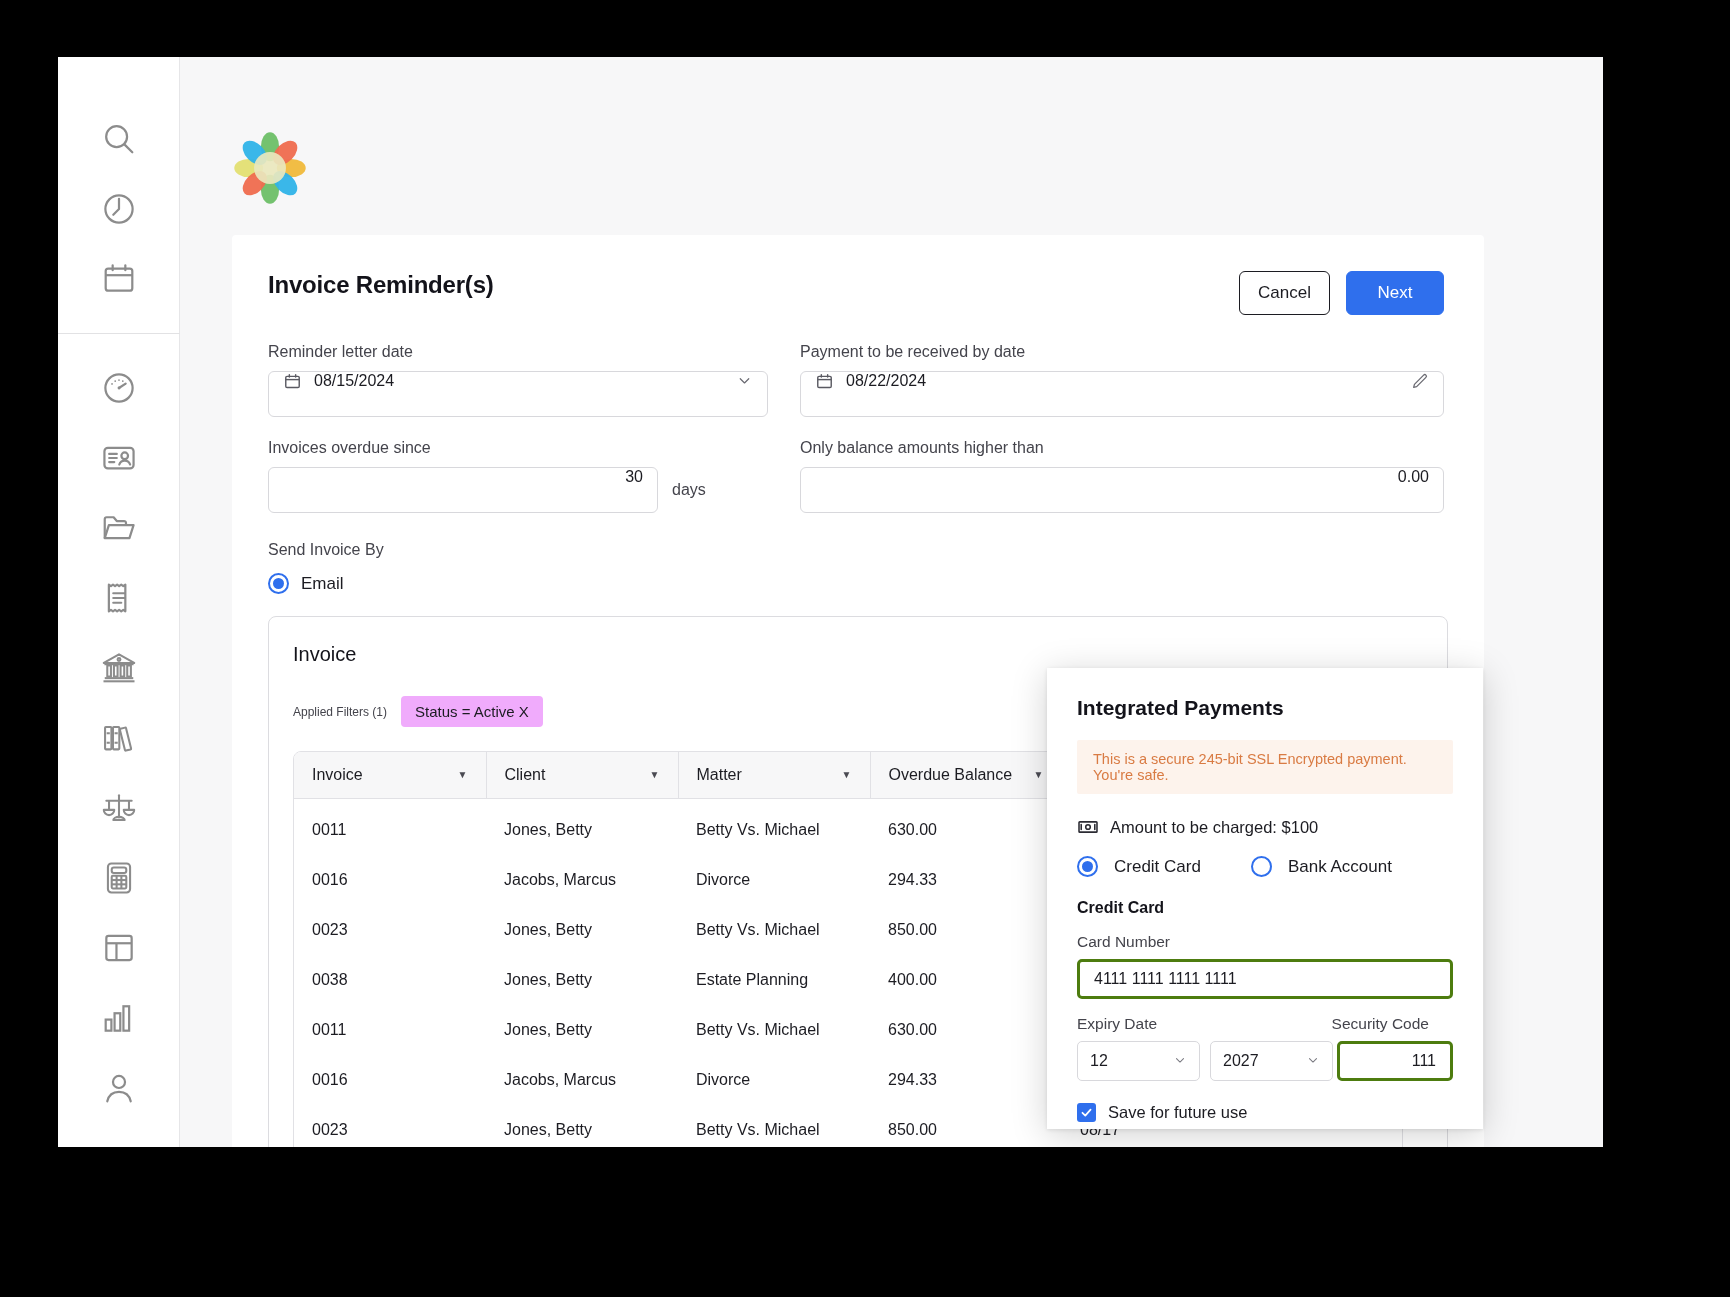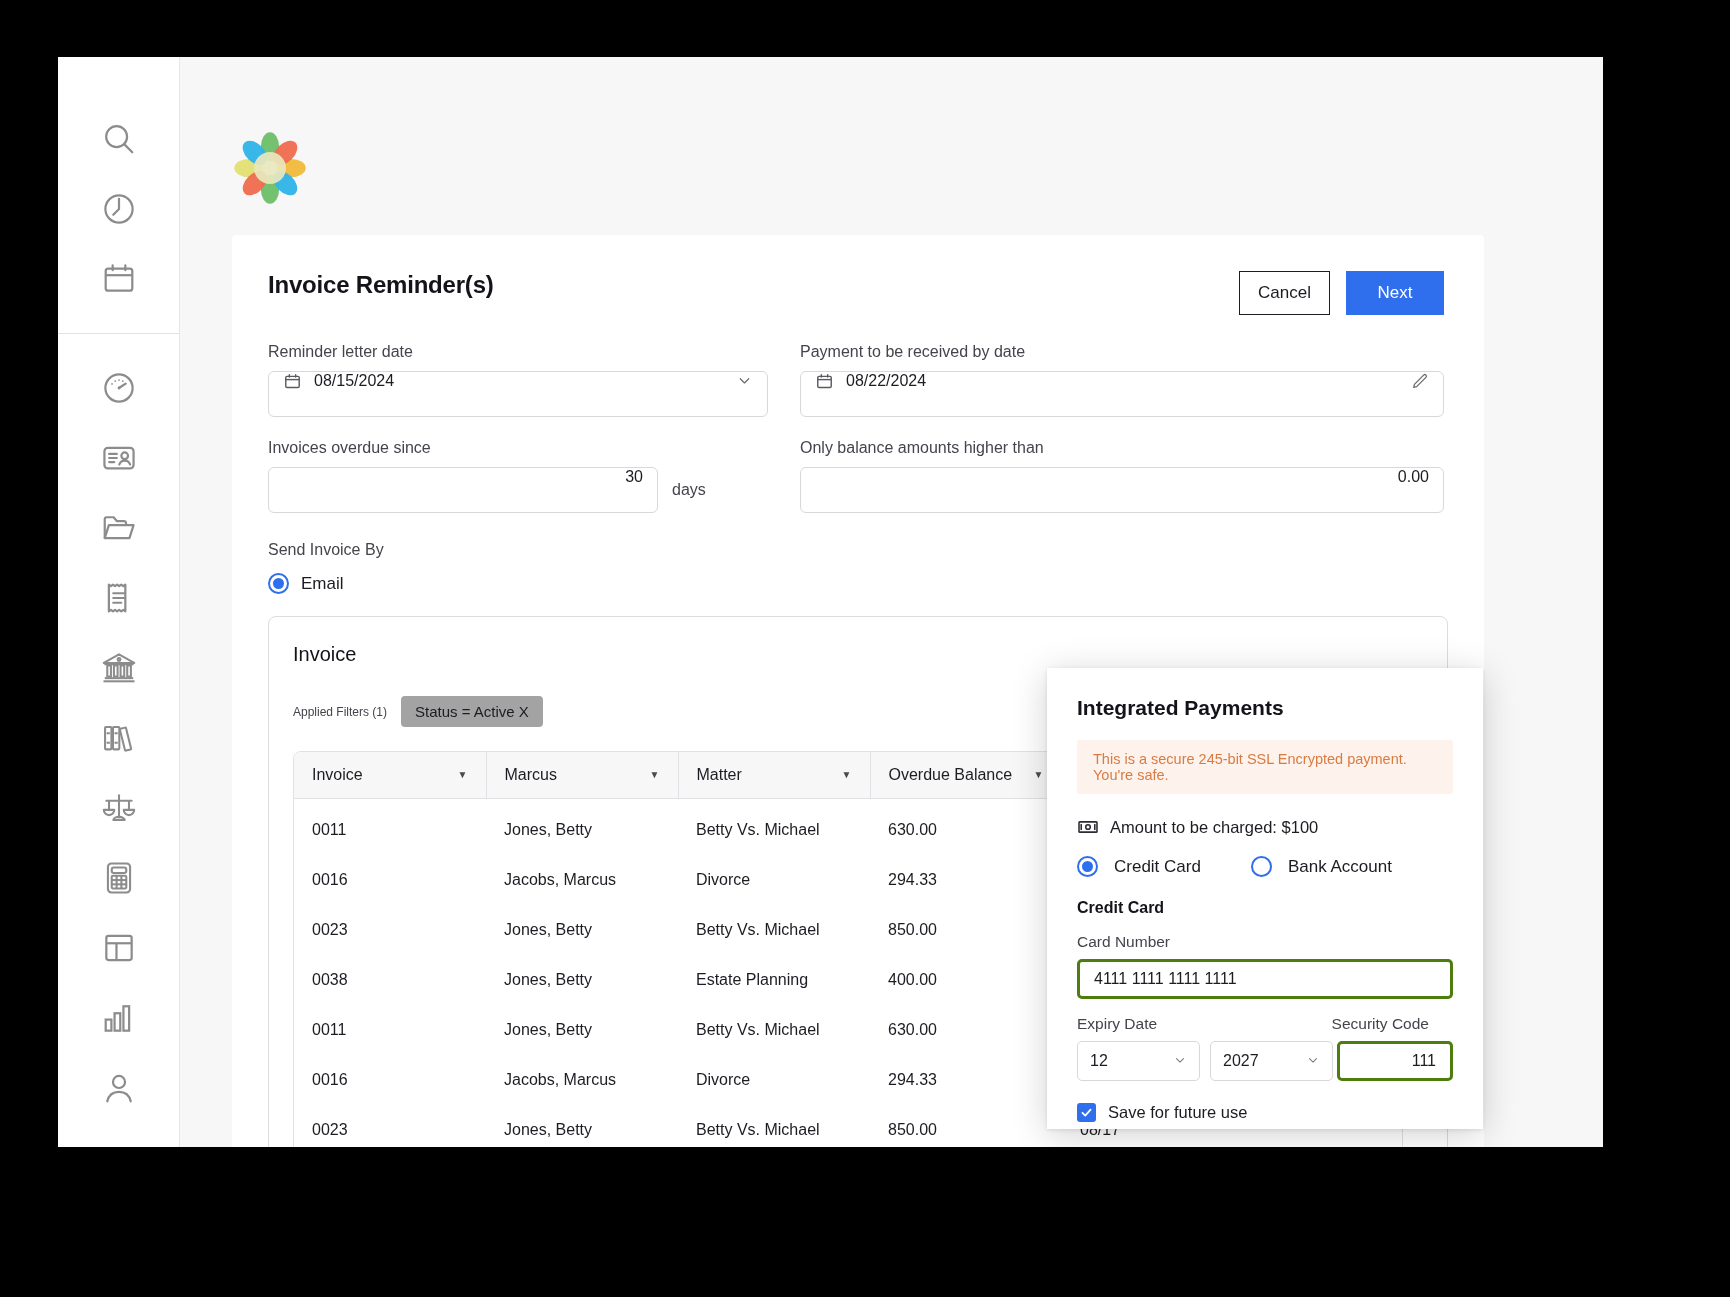--- a/index.html
+++ b/index.html
@@ -70,21 +70,21 @@
     display: flex; align-items: flex-start; justify-content: space-between;
     padding: 36px 40px 0 36px;
   }
   .page-title {
     font-size: 24px; font-weight: bold; color: #13131a;
     letter-spacing: -0.2px;
   }
   .head-btns { display: flex; gap: 16px; }
   .btn {
     height: 44px; min-width: 76px;
-    border-radius: 0;
+    border-radius: 6px;
     font-size: 17px;
     display: flex; align-items: center; justify-content: center;
     cursor: pointer;
     padding: 0 18px;
   }
   .btn-cancel { background: #fff; border: 1.6px solid #1c1c22; color: #1c1c22; }
   .btn-next { background: #2f6fed; border: 1.6px solid #2f6fed; color: #ffffff; min-width: 98px; }
 
   .form-grid {
     padding: 28px 40px 0 36px;
@@ -137,21 +137,21 @@
     position: relative;
     overflow: hidden;
   }
   .invoice-title { font-size: 20px; color: #13131a; font-weight: normal; }
   .filter-bar {
     margin-top: 30px;
     display: flex; align-items: center; gap: 14px;
   }
   .applied-filters { font-size: 12px; color: #44444c; }
   .filter-chip {
-    background: #a3a3a3;
+    background: #f0abfc;
     border-radius: 4px;
     font-size: 15px; color: #1c1c22;
     padding: 7px 14px;
     cursor: pointer;
   }
   .filter-btn {
     position: absolute; right: 24px; top: 72px;
     width: 38px; height: 34px;
     border: 1px solid #d8d8dc; border-radius: 5px;
     background: #fff;
@@ -525,21 +525,21 @@
               <thead>
                 <tr>
                   <th>
                     <div class="th-inner">
                       <span>Invoice</span>
                       <span class="caret">▼</span>
                     </div>
                   </th>
                   <th>
                     <div class="th-inner">
-                      <span>Marcus</span>
+                      <span>Client</span>
                       <span class="caret">▼</span>
                     </div>
                   </th>
                   <th>
                     <div class="th-inner">
                       <span>Matter</span>
                       <span class="caret">▼</span>
                     </div>
                   </th>
                   <th>

